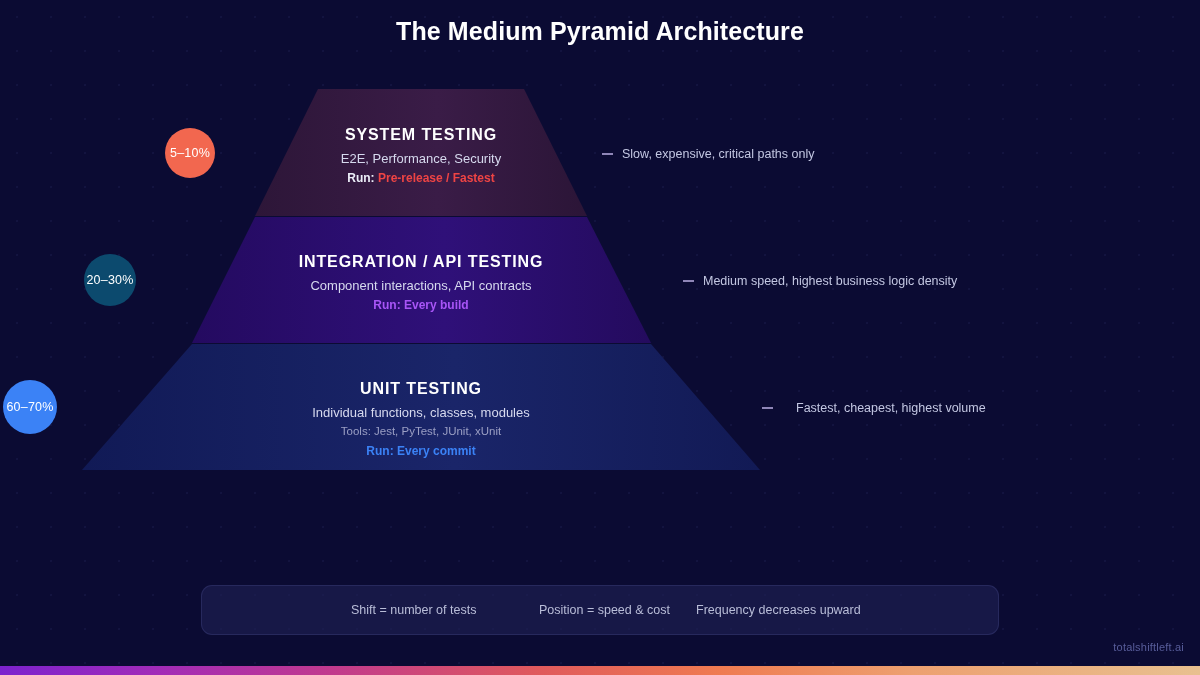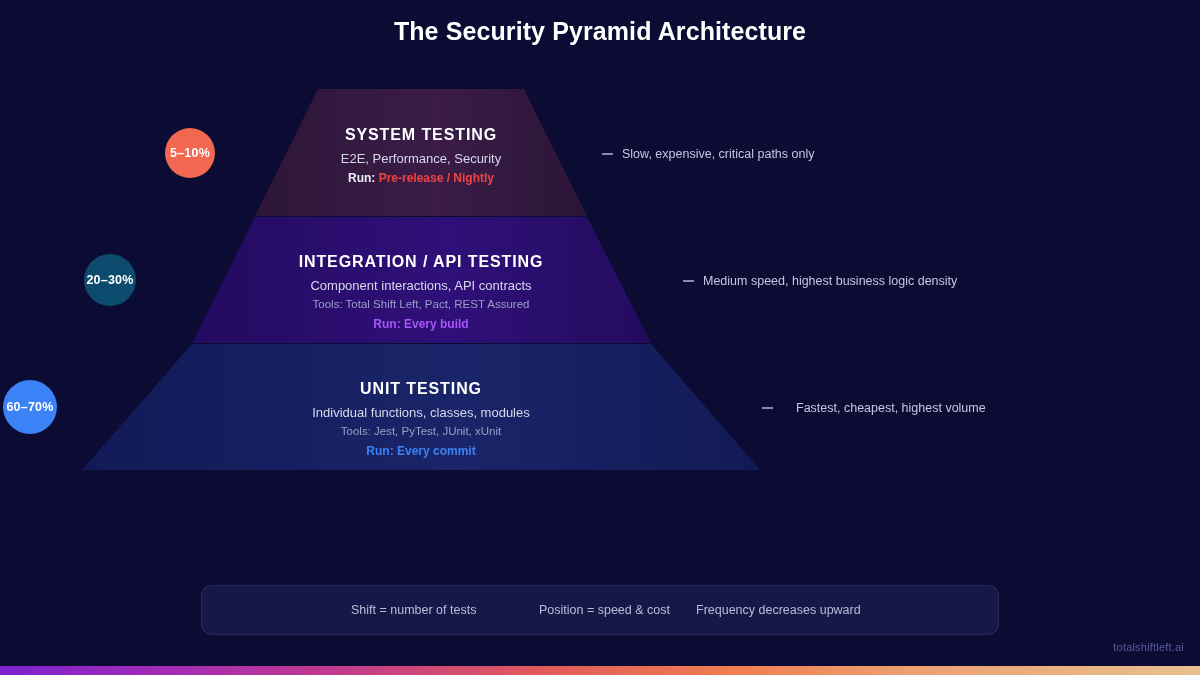--- a/index.html
+++ b/index.html
@@ -41,21 +41,21 @@
   }
   .tier-desc { font-size:13px; color:#d6d9ee; margin-bottom:5px; }
   .tier-tools { font-size:11.5px; color:#9b9fc4; margin-bottom:7px; }
   .tier-run { font-size:12px; font-weight:bold; }
   .run-label { color:#eceef8; }
 
   
   .badge {
     position:absolute; border-radius:50%;
     display:flex; align-items:center; justify-content:center;
-    color:#ffffff; font-size:12.5px; font-weight:bold;
+    color:#ffffff; font-size:12.5px; font-weight:normal;
     z-index:7; letter-spacing:0.2px;
   }
   #badge-system { width:50px; height:50px; left:165px; top:128px; background:#f2674f; }
   #badge-integration { width:52px; height:52px; left:84px; top:254px; background:#0c4a6e; }
   #badge-unit { width:54px; height:54px; left:3px; top:380px; background:#3b82f6; }
 
   
   .annotation {
     position:absolute; z-index:6;
     display:flex; align-items:center; gap:9px;
@@ -90,21 +90,21 @@
   #bottom-bar {
     position:absolute; left:0; bottom:0; width:1200px; height:9px; z-index:8;
     background:linear-gradient(90deg,#7c22ce 0%,#a22bb8 13%,#c0398f 27%,#e05a5c 45%,#ef7b51 60%,#eda070 76%,#e8c08f 100%);
   }
 </style>
 </head>
 <body>
 
 <div id="dot-grid"></div>
 
-<div id="page-title">The Security Pyramid Architecture</div>
+<div id="page-title">The Medium Pyramid Architecture</div>
 
 <svg id="pyramid" viewBox="0 0 1200 675" xmlns="http://www.w3.org/2000/svg">
   <defs>
     <linearGradient id="gradSystem" x1="0" y1="0" x2="1" y2="0">
       <stop offset="0%" stop-color="#2d1638"></stop>
       <stop offset="55%" stop-color="#3a1c47"></stop>
       <stop offset="100%" stop-color="#2b1537"></stop>
     </linearGradient>
     <linearGradient id="gradIntegration" x1="0" y1="0" x2="1" y2="0">
       <stop offset="0%" stop-color="#240a60"></stop>
@@ -120,28 +120,27 @@
   <polygon points="318,89 524,89 587,216 255,216" fill="url(#gradSystem)"></polygon>
   <polygon points="255,217 587,217 651,343 192,343" fill="url(#gradIntegration)"></polygon>
   <polygon points="192,344 651,344 760,470 82,470" fill="url(#gradUnit)"></polygon>
 </svg>
 
 <div class="tier-text" style="top:126px;">
   <div class="tier-head">SYSTEM TESTING</div>
   <div class="tier-desc">E2E, Performance, Security</div>
   <div class="tier-run">
     <span class="run-label">Run: </span>
-    <span style="color:#ef4444">Pre-release / Nightly</span>
+    <span style="color:#ef4444">Pre-release / Fastest</span>
   </div>
 </div>
 
 <div class="tier-text" style="top:253px;">
   <div class="tier-head">INTEGRATION / API TESTING</div>
   <div class="tier-desc">Component interactions, API contracts</div>
-  <div class="tier-tools">Tools: Total Shift Left, Pact, REST Assured</div>
   <div class="tier-run">
     <span style="color:#a855f7">Run: </span>
     <span style="color:#a855f7">Every build</span>
   </div>
 </div>
 
 <div class="tier-text" style="top:380px;">
   <div class="tier-head">UNIT TESTING</div>
   <div class="tier-desc">Individual functions, classes, modules</div>
   <div class="tier-tools">Tools: Jest, PyTest, JUnit, xUnit</div>

